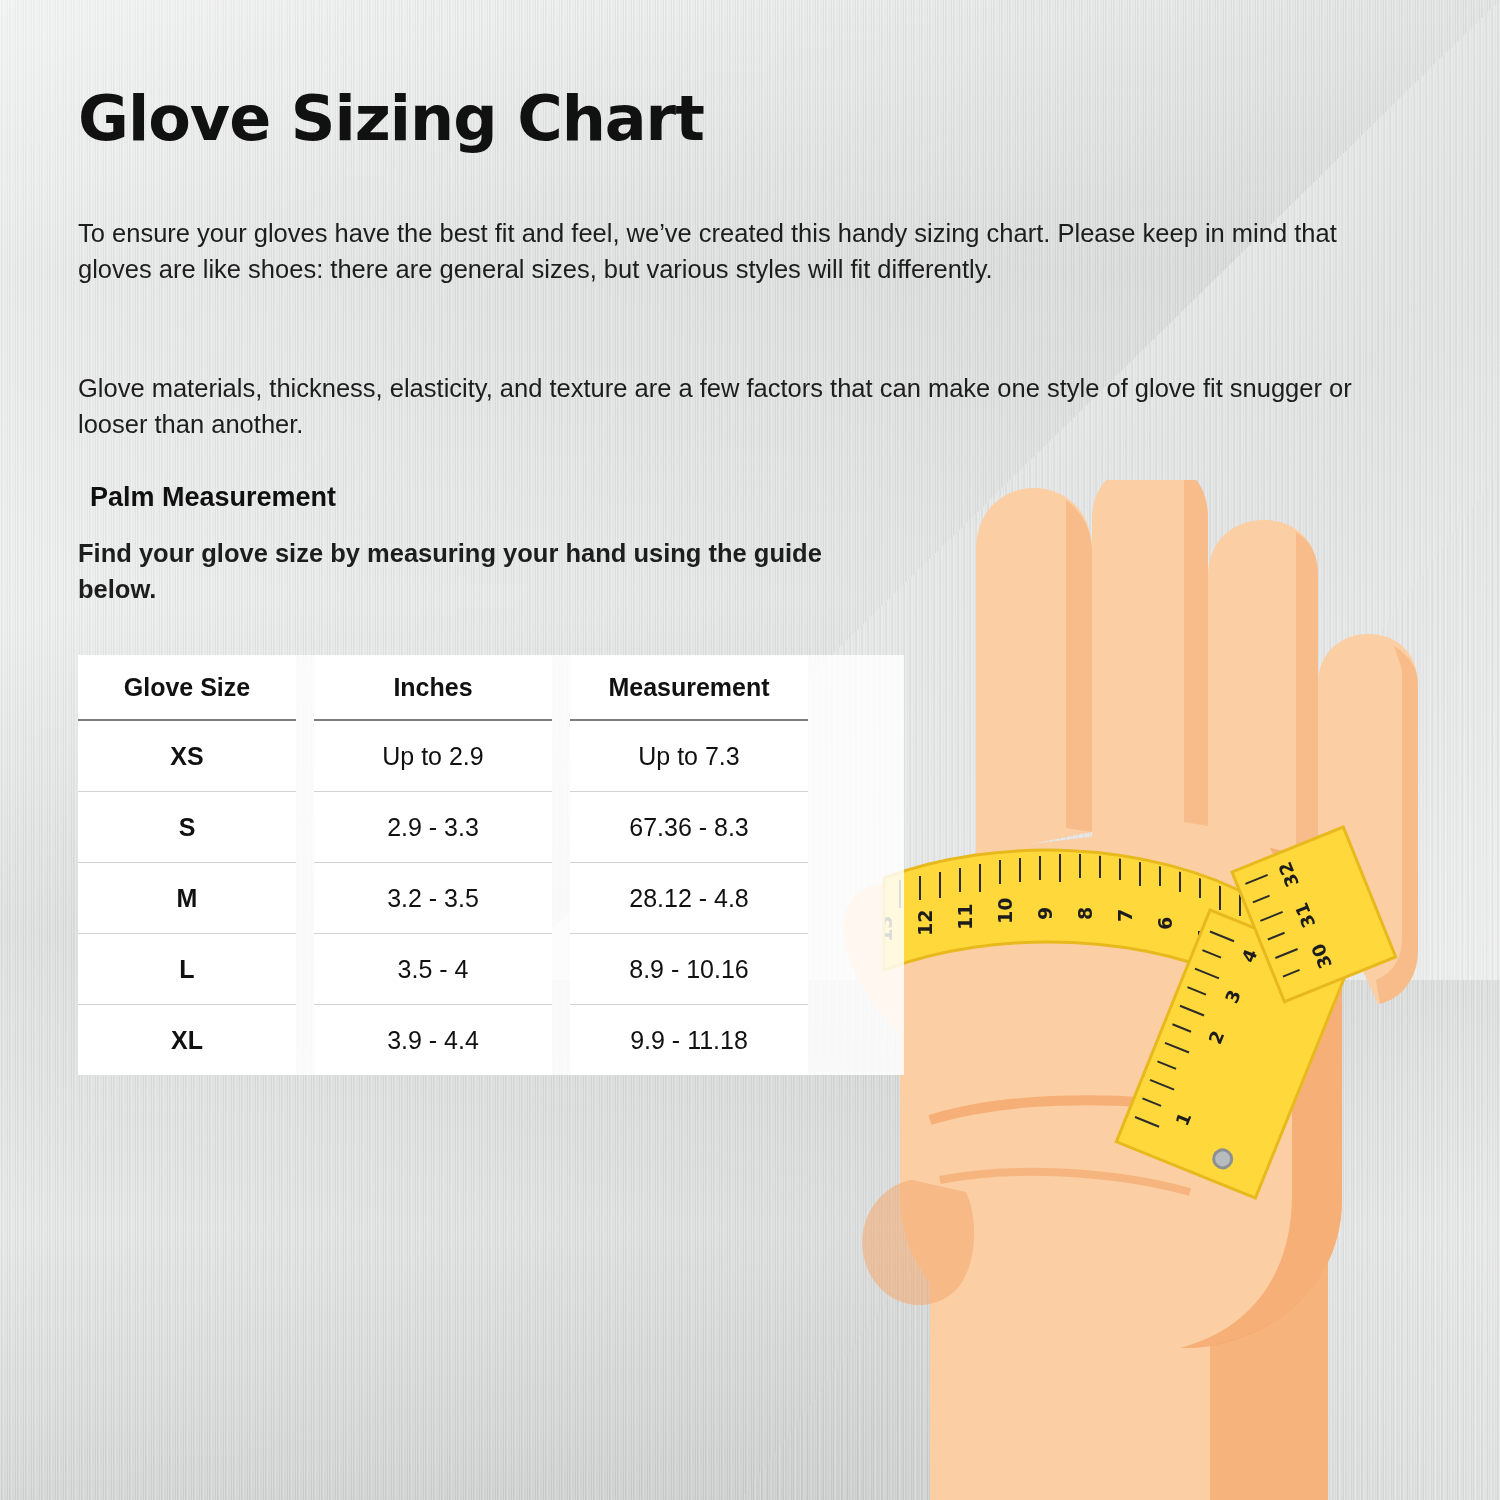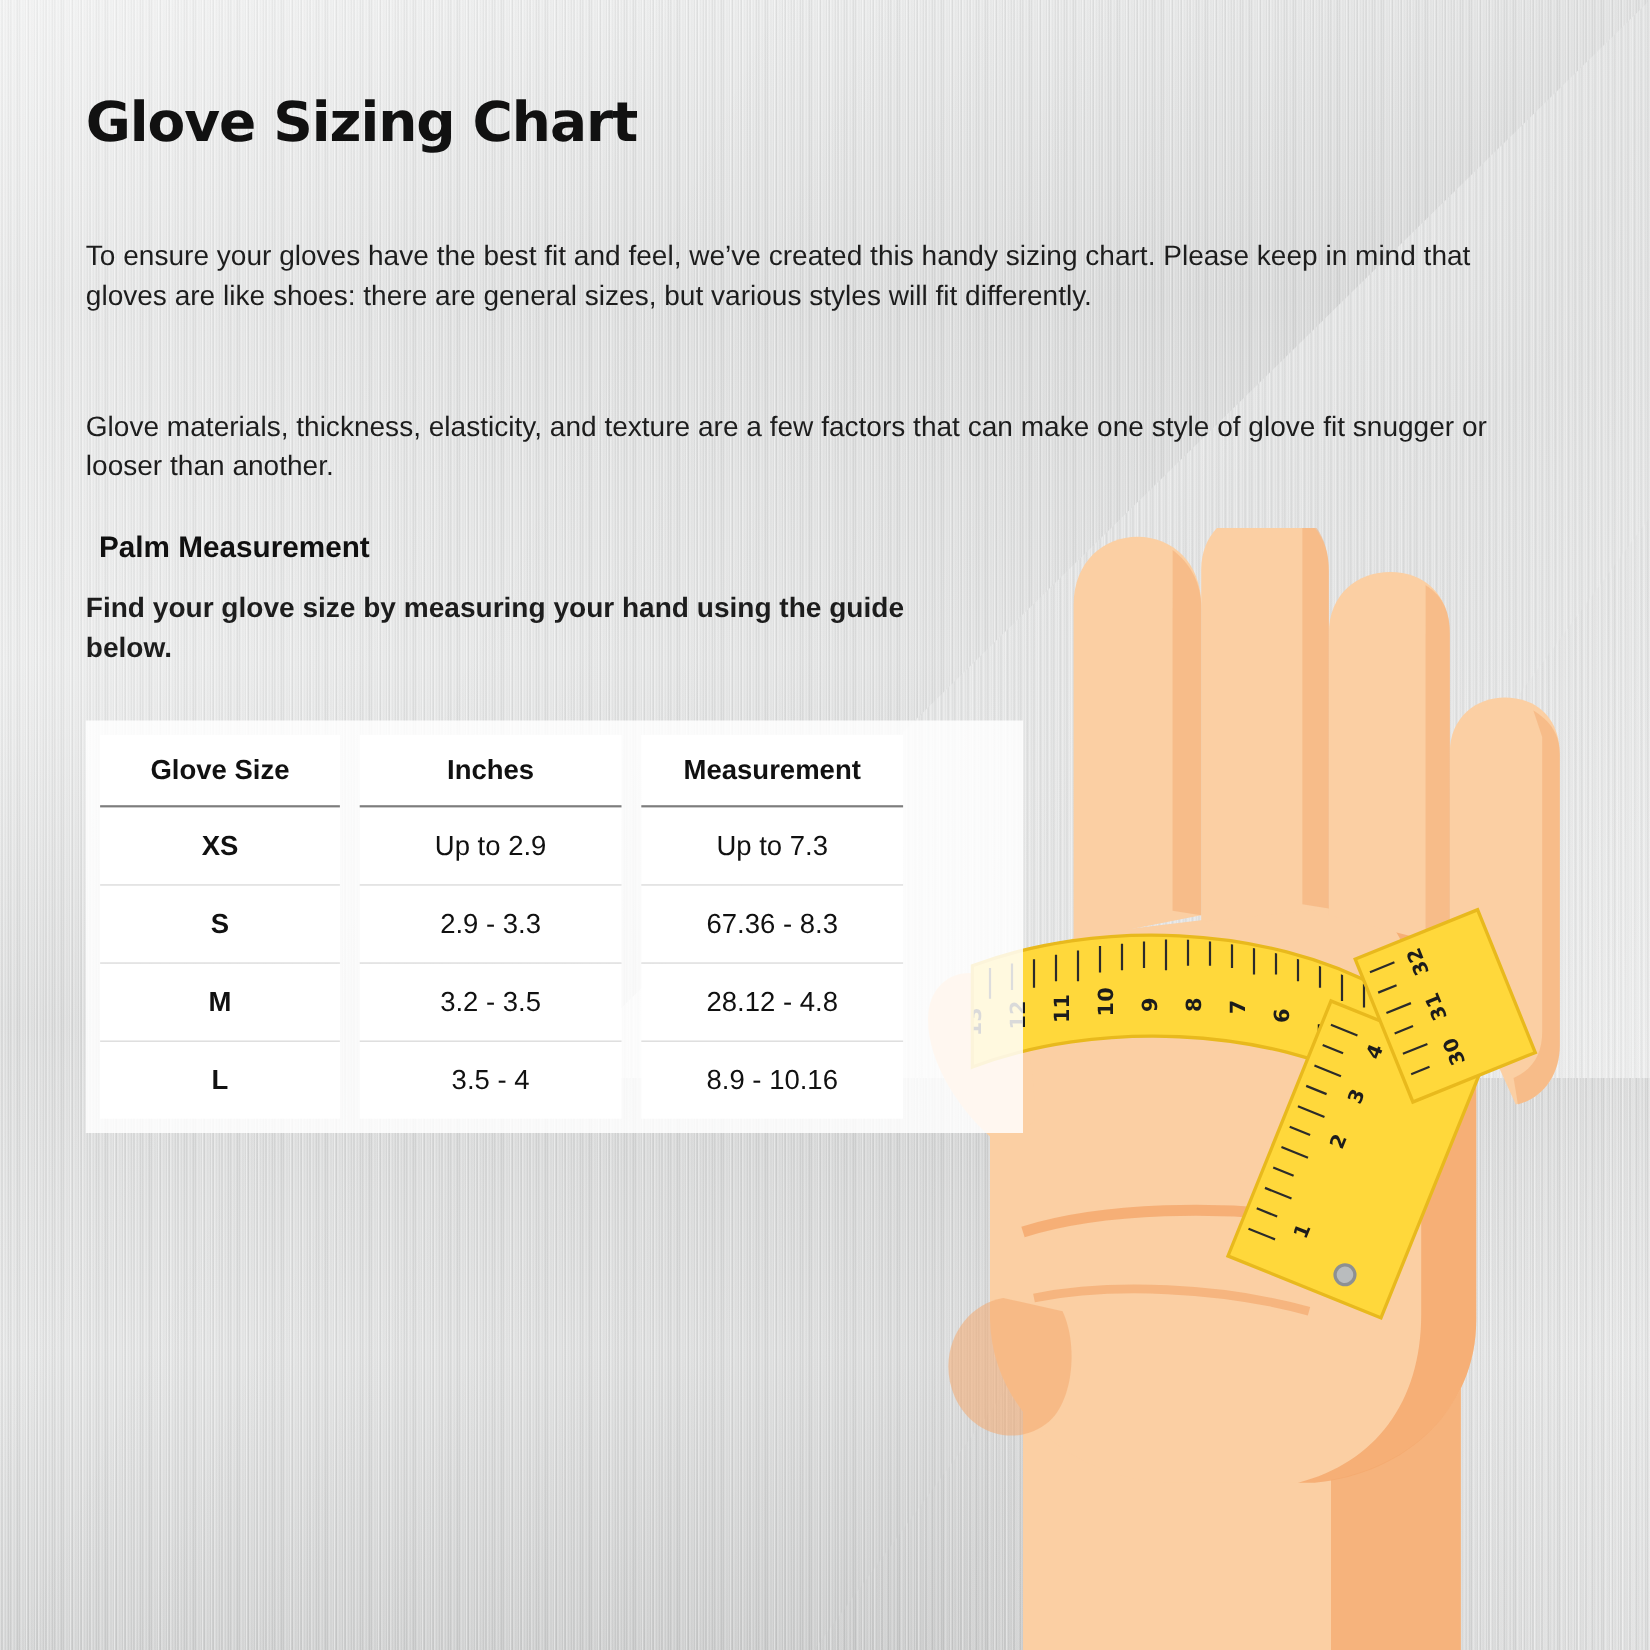--- a/index.html
+++ b/index.html
@@ -73,21 +73,21 @@
 
   .content {
     position: relative;
     z-index: 3;
   }
 
   .title {
     position: absolute;
     left: 78px;
     top: 82px;
-    font-size: 50px;
+    font-size: 62px;
     font-weight: 700;
     letter-spacing: -1px;
     color: #111111;
     font-family: "DejaVu Sans", "Liberation Sans", sans-serif;
   }
 
   .para {
     position: absolute;
     left: 78px;
     color: #1d1d1d;
@@ -118,21 +118,21 @@
     font-weight: bold;
   }
 
   
   .table-wrap {
     position: absolute;
     left: 78px;
     top: 655px;
     width: 826px;
     background: rgba(255,255,255,0.84);
-    padding: 13px;
+    padding: 0;
   }
   table.sizing {
     border-collapse: collapse;
     width: 730px;
     table-layout: fixed;
   }
   table.sizing th, table.sizing td {
     text-align: center;
     font-size: 25px;
     color: #111;
@@ -345,18 +345,25 @@
             <td class="gap"></td>
             <td>28.12 - 4.8</td>
           </tr>
           <tr>
             <td class="size-cell">L</td>
             <td class="gap"></td>
             <td>3.5 - 4</td>
             <td class="gap"></td>
             <td>8.9 - 10.16</td>
           </tr>
+          <tr>
+            <td class="size-cell">XL</td>
+            <td class="gap"></td>
+            <td>3.9 - 4.4</td>
+            <td class="gap"></td>
+            <td>9.9 - 11.18</td>
+          </tr>
         </tbody>
       </table>
     </div>
 
   </div>
 </div>
 
 </body></html>

